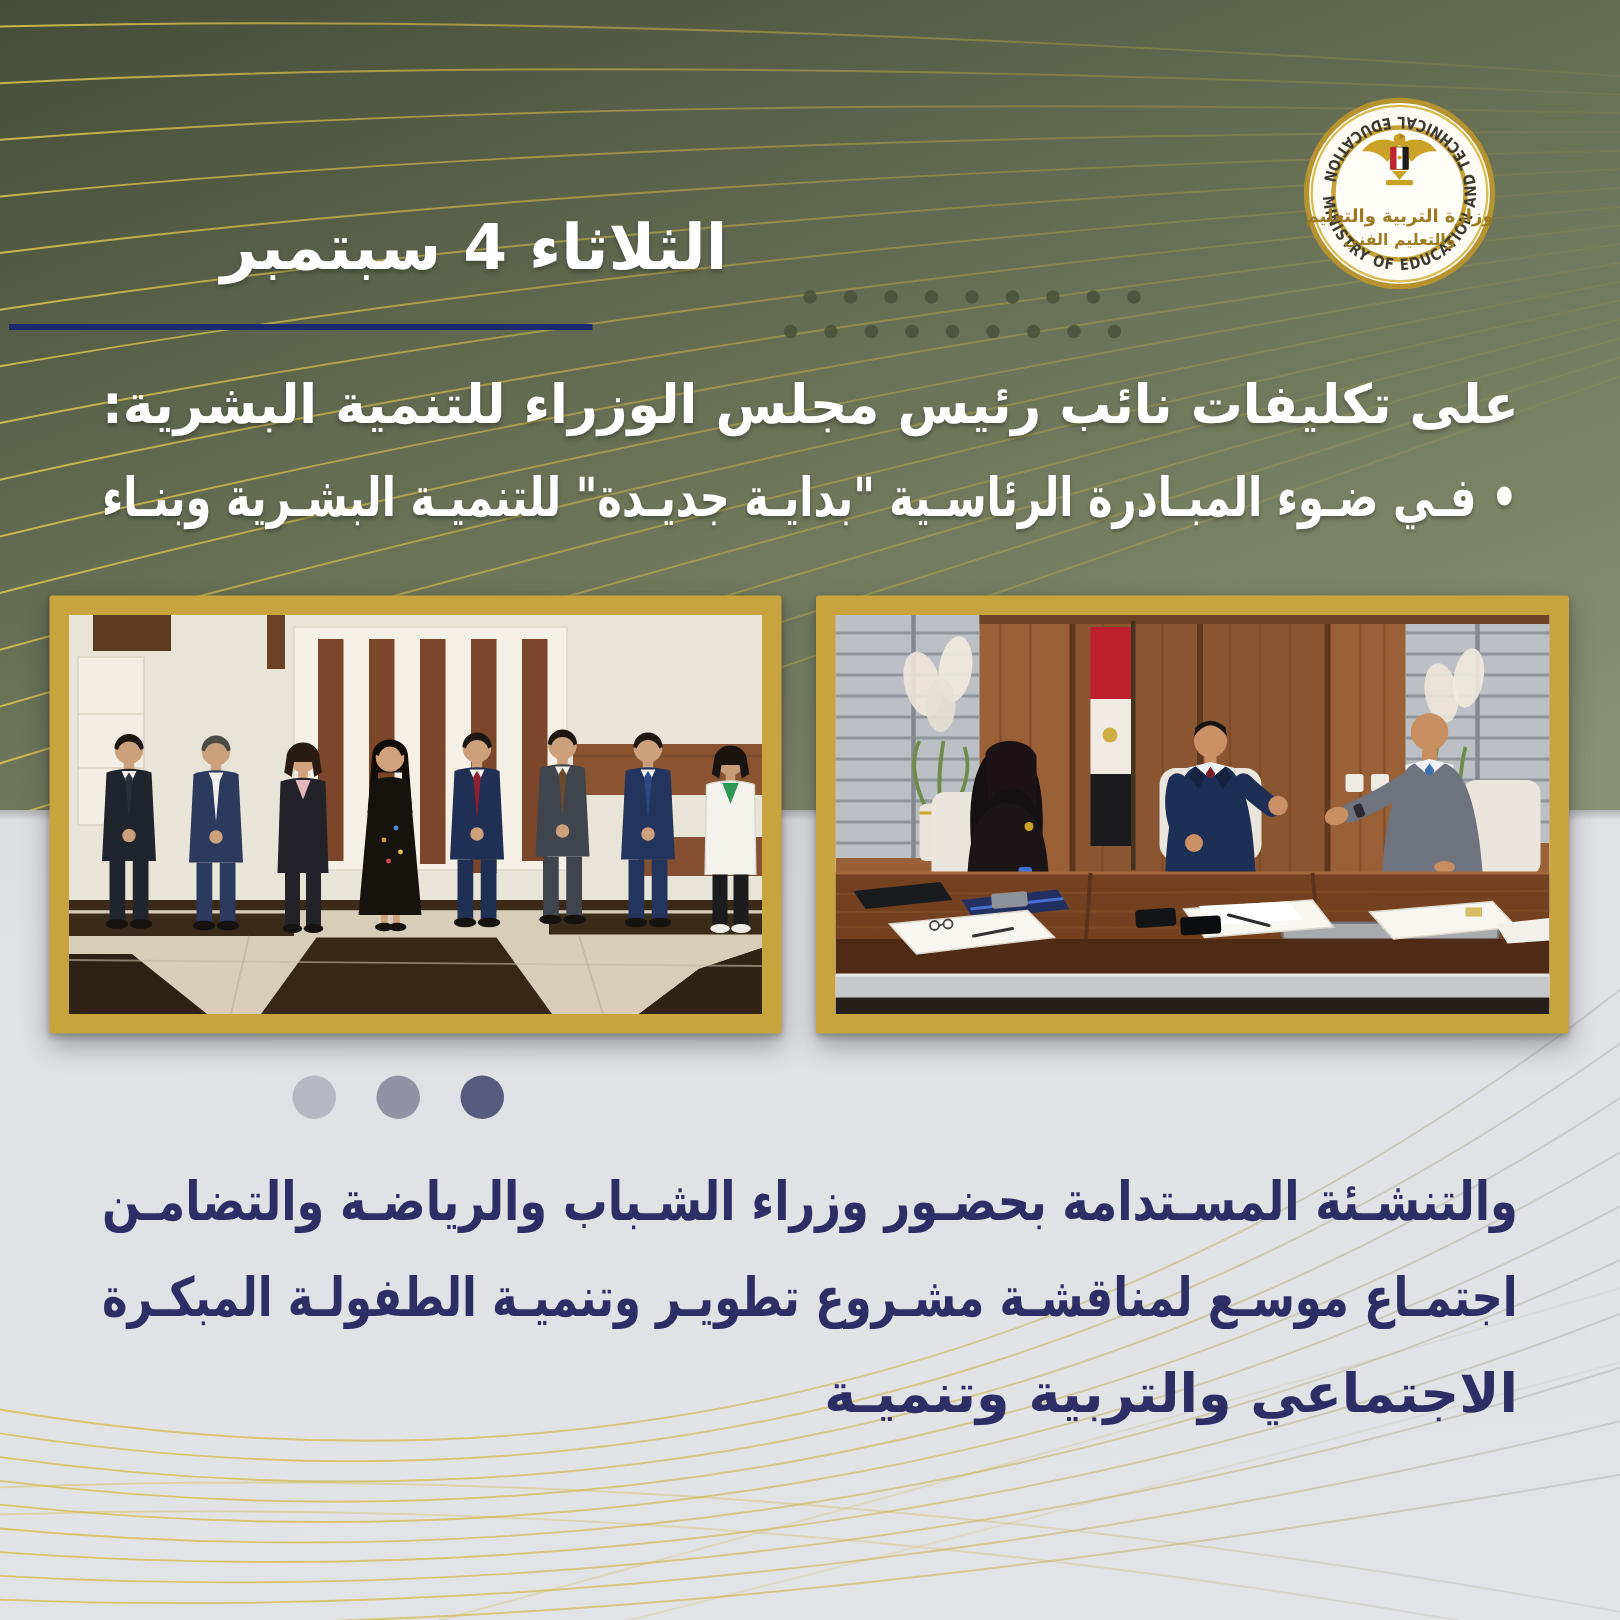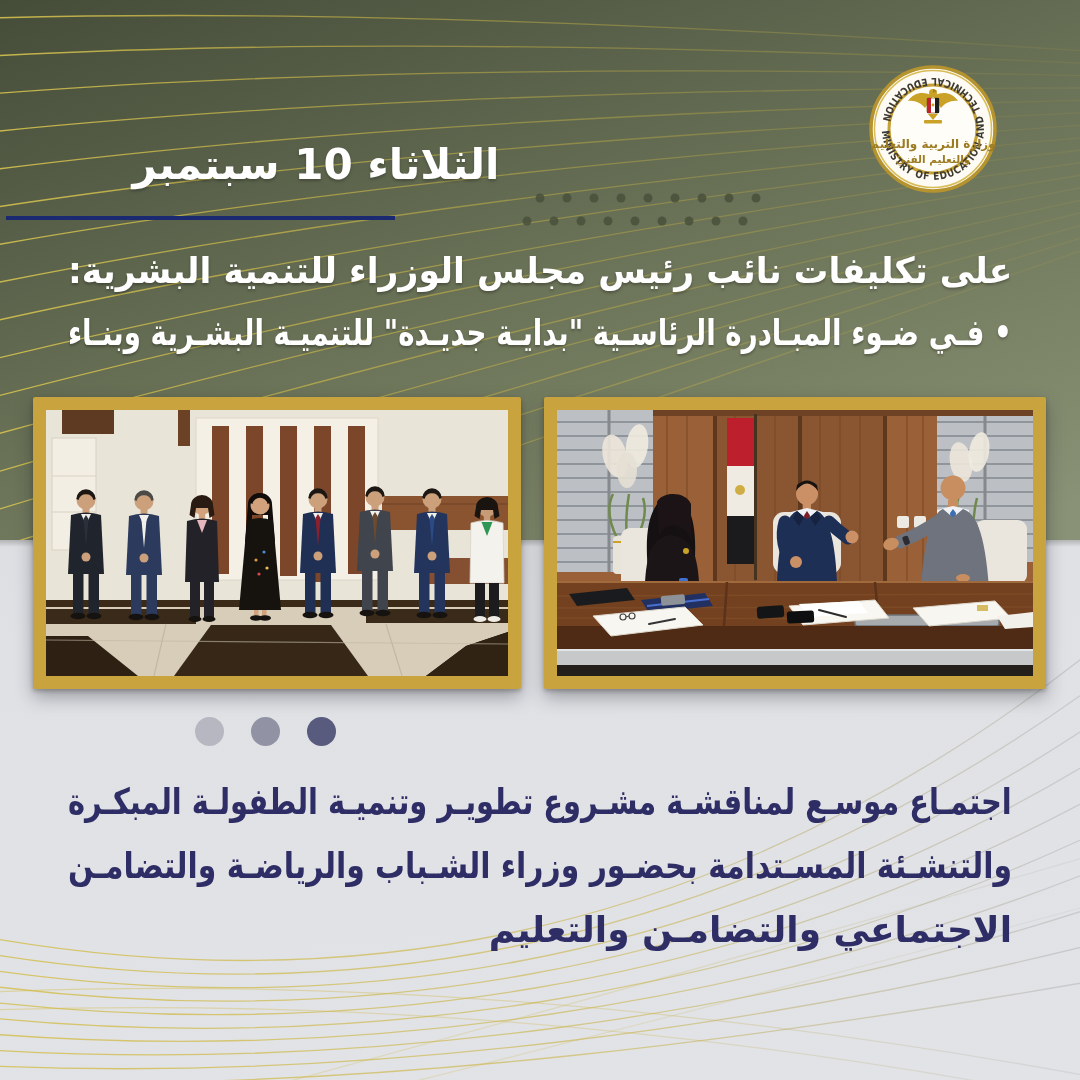--- a/index.html
+++ b/index.html
@@ -125,21 +125,21 @@
       <circle cx="92" cy="33" r="4.5"></circle>
         <circle cx="119" cy="33" r="4.5"></circle>
         <circle cx="146" cy="33" r="4.5"></circle>
       <circle cx="173" cy="33" r="4.5"></circle>
         <circle cx="200" cy="33" r="4.5"></circle>
         <circle cx="227" cy="33" r="4.5"></circle>
     </g>
   </svg>
 
   <div class="date-wrap">
-    <span class="fitline fit-max" style="transform: scaleX(1);">الثلاثاء 10 سبتمبر</span>
+    <span class="fitline fit-max" style="transform: scaleX(1);">الثلاثاء 4 سبتمبر</span>
   </div>
   <div class="date-underline"></div>
 
   <svg class="logo" viewBox="0 0 130 130">
     <circle cx="65" cy="65" r="62" fill="#fdfbf4" stroke="#b5932f" stroke-width="3.5"></circle>
     <circle cx="65" cy="65" r="58.5" fill="none" stroke="#d9bc55" stroke-width="1.5"></circle>
     <circle cx="65" cy="65" r="44" fill="#fffdf7" stroke="#c5a138" stroke-width="3"></circle>
     <defs>
       <path id="ringPath" d="M14,65 A51,51 0 1 0 116,65 A51,51 0 1 0 14,65"></path>
     </defs>
@@ -412,18 +412,18 @@
         <polygon points="440,206 476,202 476,217 448,219" fill="#f2f0ea"></polygon>
       </g>
     </svg>
   </figure>
 
   <div class="car-dot d1"></div>
   <div class="car-dot d2"></div>
   <div class="car-dot d3"></div>
 
   <div class="caption" dir="rtl">
+    <div class="line"><span class="fitline fit-fill" style="transform: scaleX(0.828797);">والتنشـئة المسـتدامة بحضـور وزراء الشـباب والرياضـة والتضامـن</span></div>
     <div class="line"><span class="fitline fit-fill" style="transform: scaleX(0.803404);">اجتمـاع موسـع لمناقشـة مشـروع تطويـر وتنميـة الطفولـة المبكـرة</span></div>
-    <div class="line"><span class="fitline fit-fill" style="transform: scaleX(0.828797);">والتنشـئة المسـتدامة بحضـور وزراء الشـباب والرياضـة والتضامـن</span></div>
-    <div class="line"><span class="fitline fit-max" style="transform: scaleX(1);">الاجتماعي والتضامـن والتعليم</span></div>
+    <div class="line"><span class="fitline fit-max" style="transform: scaleX(1);">الاجتماعي والتربية وتنميـة</span></div>
   </div>
 
 </div>
 
 </body></html>

